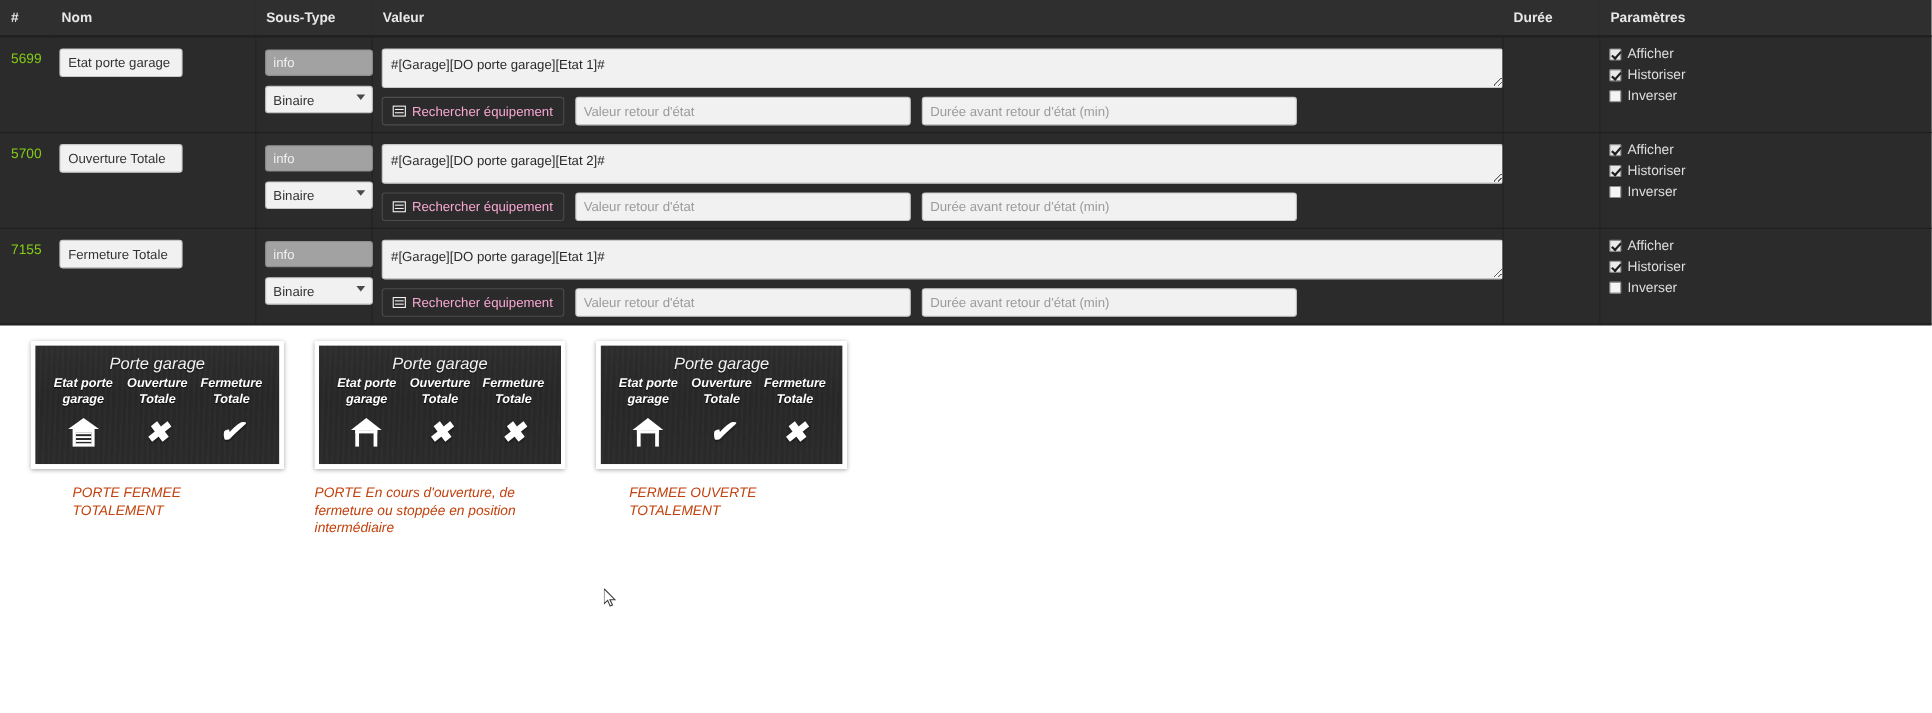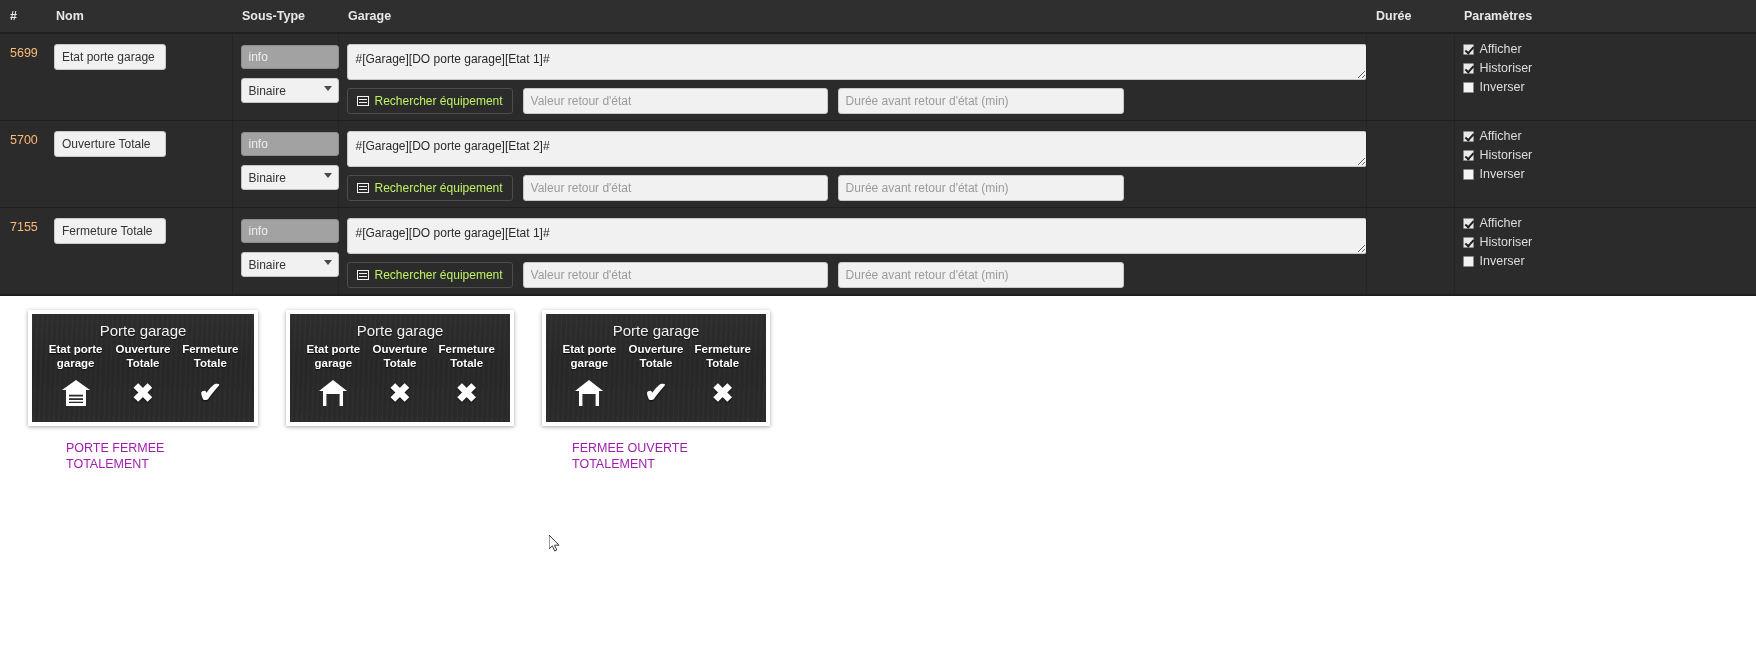--- a/index.html
+++ b/index.html
@@ -41,21 +41,21 @@
   col.c-par   { width: 302px; }
 
   table.cmd-table tbody td {
     background: #2b2b2b;
     border-bottom: 1px solid #1f1f1f;
     border-right: 1px solid #242424;
     padding: 6px 6px 6px 8px;
     vertical-align: top;
   }
   tbody tr td.cell-id {
-    color: #fdba74;
+    color: #84cc16;
     font-size: 12.5px;
     padding-top: 12px;
     padding-left: 10px;
     border-right: none;
   }
   td.cell-nom, td.cell-unit { border-right: none; }
   td.cell-sub { border-right: none; }
 
   
   .inp {
@@ -121,21 +121,21 @@
     margin-top: 4px;
     overflow: hidden;
     line-height: 16px;
   }
 
   .val-row2 { display: flex; align-items: center; gap: 10px; margin-top: 8px; }
   .btn-search {
     background: #2b2b2b;
     border: 1px solid #4c4c4c;
     border-radius: 3px;
-    color: #bef264;
+    color: #f9a8d4;
     font-family: "Liberation Sans", sans-serif;
     font-size: 12px;
     height: 26px;
     padding: 0 9px;
     display: inline-flex;
     align-items: center;
     gap: 6px;
     cursor: pointer;
     white-space: nowrap;
   }
@@ -146,21 +146,21 @@
     position: relative;
   }
   .ico-list::before, .ico-list::after {
     content: ""; position: absolute; left: 1px; right: 1px;
     height: 1.5px; background: #f2f2f2;
   }
   .ico-list::before { top: 1.5px; }
   .ico-list::after  { top: 4.5px; }
 
   .inp-retour { width: 305px; }
-  .inp-duree  { width: 286px; }
+  .inp-duree  { width: 341px; }
 
   
   td.cell-par { padding: 9px 10px 9px 14px; border-right: none; }
   .param-line {
     display: flex; align-items: center; gap: 6px;
     color: #dedede; font-size: 12.5px;
     line-height: 18px; margin-bottom: 1px;
   }
   .cb {
     width: 11px; height: 11px;
@@ -176,21 +176,21 @@
     content: "";
     position: absolute; left: 3px; top: 0px;
     width: 3px; height: 7px;
     border: solid #1d1d1d;
     border-width: 0 2px 2px 0;
     transform: rotate(42deg);
   }
   .cb.off { background: #f4f4f4; }
 
   
-  .cards-area { position: relative; padding: 14px 0 0 0; background: #fff; }
+  .cards-area { position: relative; padding: 14px 0 0 0; background: #fff; font-style: italic; }
   .cards-row { display: flex; align-items: flex-start; gap: 28px; padding-left: 28px; }
   .card-col { display: flex; flex-direction: column; }
   .widget {
     background:
       repeating-linear-gradient(92deg, rgba(255,255,255,0.018) 0px, rgba(255,255,255,0.018) 1px, rgba(0,0,0,0.03) 2px, rgba(0,0,0,0.0) 5px),
       linear-gradient(180deg, #2e2e2e 0%, #282828 45%, #2b2b2b 100%);
     border: 4px solid #ffffff;
     box-shadow: 0 1px 4px rgba(0,0,0,0.35);
     padding: 6px 10px 12px 10px;
     width: 230px;
@@ -223,21 +223,21 @@
   .glyph-x, .glyph-check {
     color: #ffffff;
     font-size: 26px;
     font-weight: bold;
     line-height: 26px;
     text-shadow: 0 1px 2px rgba(0,0,0,0.7);
   }
   .glyph-check { font-size: 28px; }
 
   .caption {
-    color: #a21caf;
+    color: #c2410c;
     font-size: 12.5px;
     line-height: 16px;
     margin-top: 14px;
     max-width: 205px;
   }
   .cap-c1 { padding-left: 38px; }
   .cap-c2 { padding-left: 0px; }
   .cap-c3 { padding-left: 30px; }
 
   
@@ -259,21 +259,21 @@
         <col class="c-sub">
       <col class="c-val">
         <col class="c-unit">
         <col class="c-par">
     </colgroup>
     <thead>
       <tr>
         <th>#</th>
         <th>Nom</th>
         <th>Sous-Type</th>
-        <th>Garage</th>
+        <th>Valeur</th>
         <th>Durée</th>
         <th>Paramètres</th>
       </tr>
     </thead>
     <tbody>
 
       <tr>
         <td class="cell-id">5699</td>
         <td class="cell-nom">
           <input class="inp inp-name" type="text" value="Etat porte garage" style="">
@@ -464,20 +464,21 @@
             </div>
           </div>
           <div class="cmd-item">
             <div class="cmd-label">Fermeture Totale</div>
             <div class="cmd-icon">
               <span class="glyph-x">✖</span>
             </div>
           </div>
         </div>
       </div>
+      <div class="caption cap-c2">PORTE En cours d'ouverture, de fermeture ou stoppée en position intermédiaire</div>
     </div>
 
     <div class="card-col">
       <div class="widget w3">
         <div class="widget-title">Porte garage</div>
         <div class="cmd-row">
           <div class="cmd-item">
             <div class="cmd-label">Etat porte garage</div>
             <div class="cmd-icon">
               <svg width="30" height="28" viewBox="0 0 30 28">

